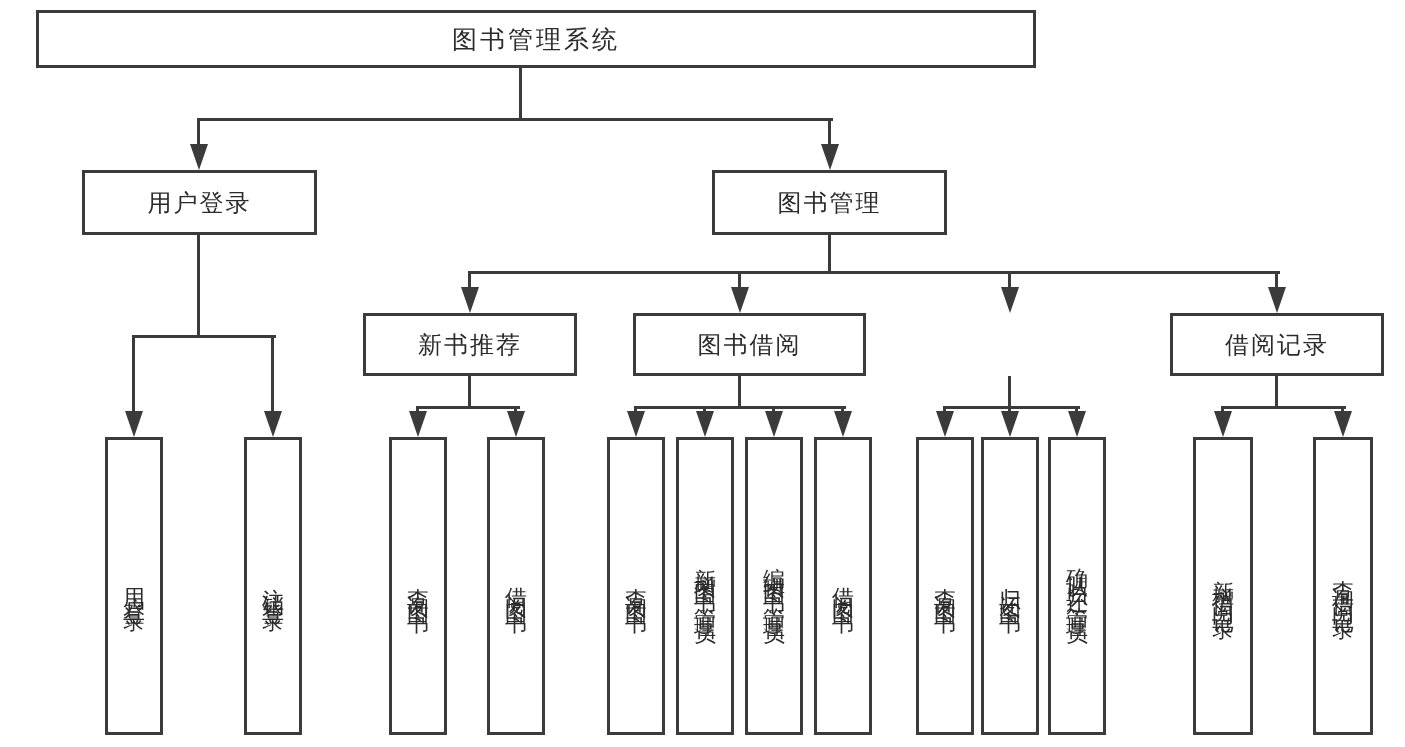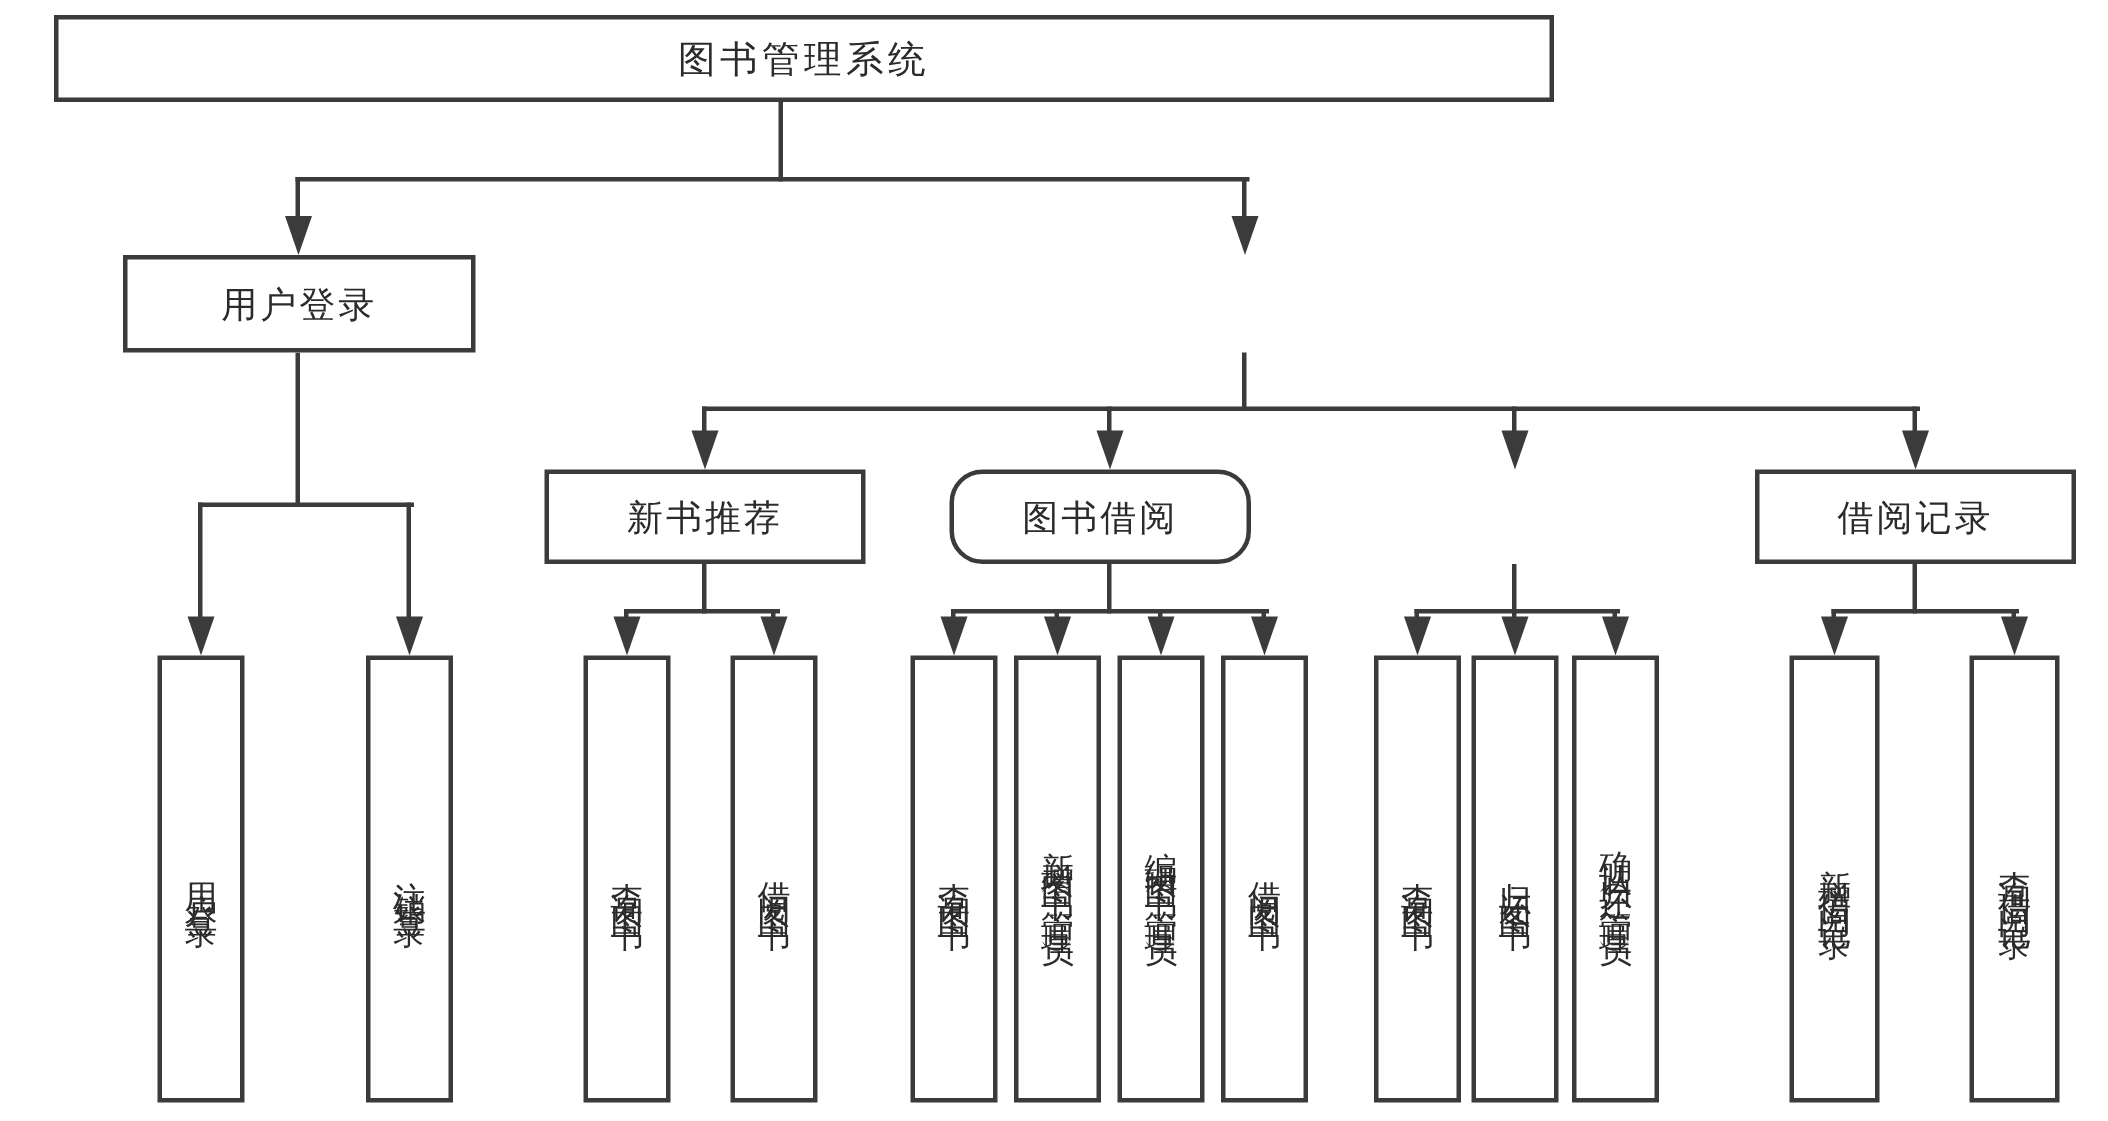--- a/index.html
+++ b/index.html
@@ -64,25 +64,28 @@
 
 <div id="canvas">
 
   <div class="box root" style="left:36px; top:10px; width:1000px; height:58px;">
     <span class="hlabel">图书管理系统</span>
   </div>
 
   <div class="box" style="left:82px; top:170px; width:235px; height:65px;">
     <span class="hlabel">用户登录</span>
   </div>
+  <div class="box" style="left:712px; top:170px; width:235px; height:65px;">
+    <span class="hlabel">图书管理</span>
+  </div>
 
   <div class="box" style="left:363px; top:313px; width:214px; height:63px;">
     <span class="hlabel">新书推荐</span>
   </div>
-  <div class="box" style="left:633px; top:313px; width:201px; height:63px;border-radius:22px;">
+  <div class="box" style="left:633px; top:313px; width:233px; height:63px;">
     <span class="hlabel">图书借阅</span>
   </div>
   <div class="box" style="left:1170px; top:313px; width:214px; height:63px;">
     <span class="hlabel">借阅记录</span>
   </div>
 
   <div class="box" style="left:105px; top:437px; width:58px; height:298px;">
     <span class="vlabel">用户登录</span>
   </div>
   <div class="box" style="left:244px; top:437px; width:58px; height:298px;">

